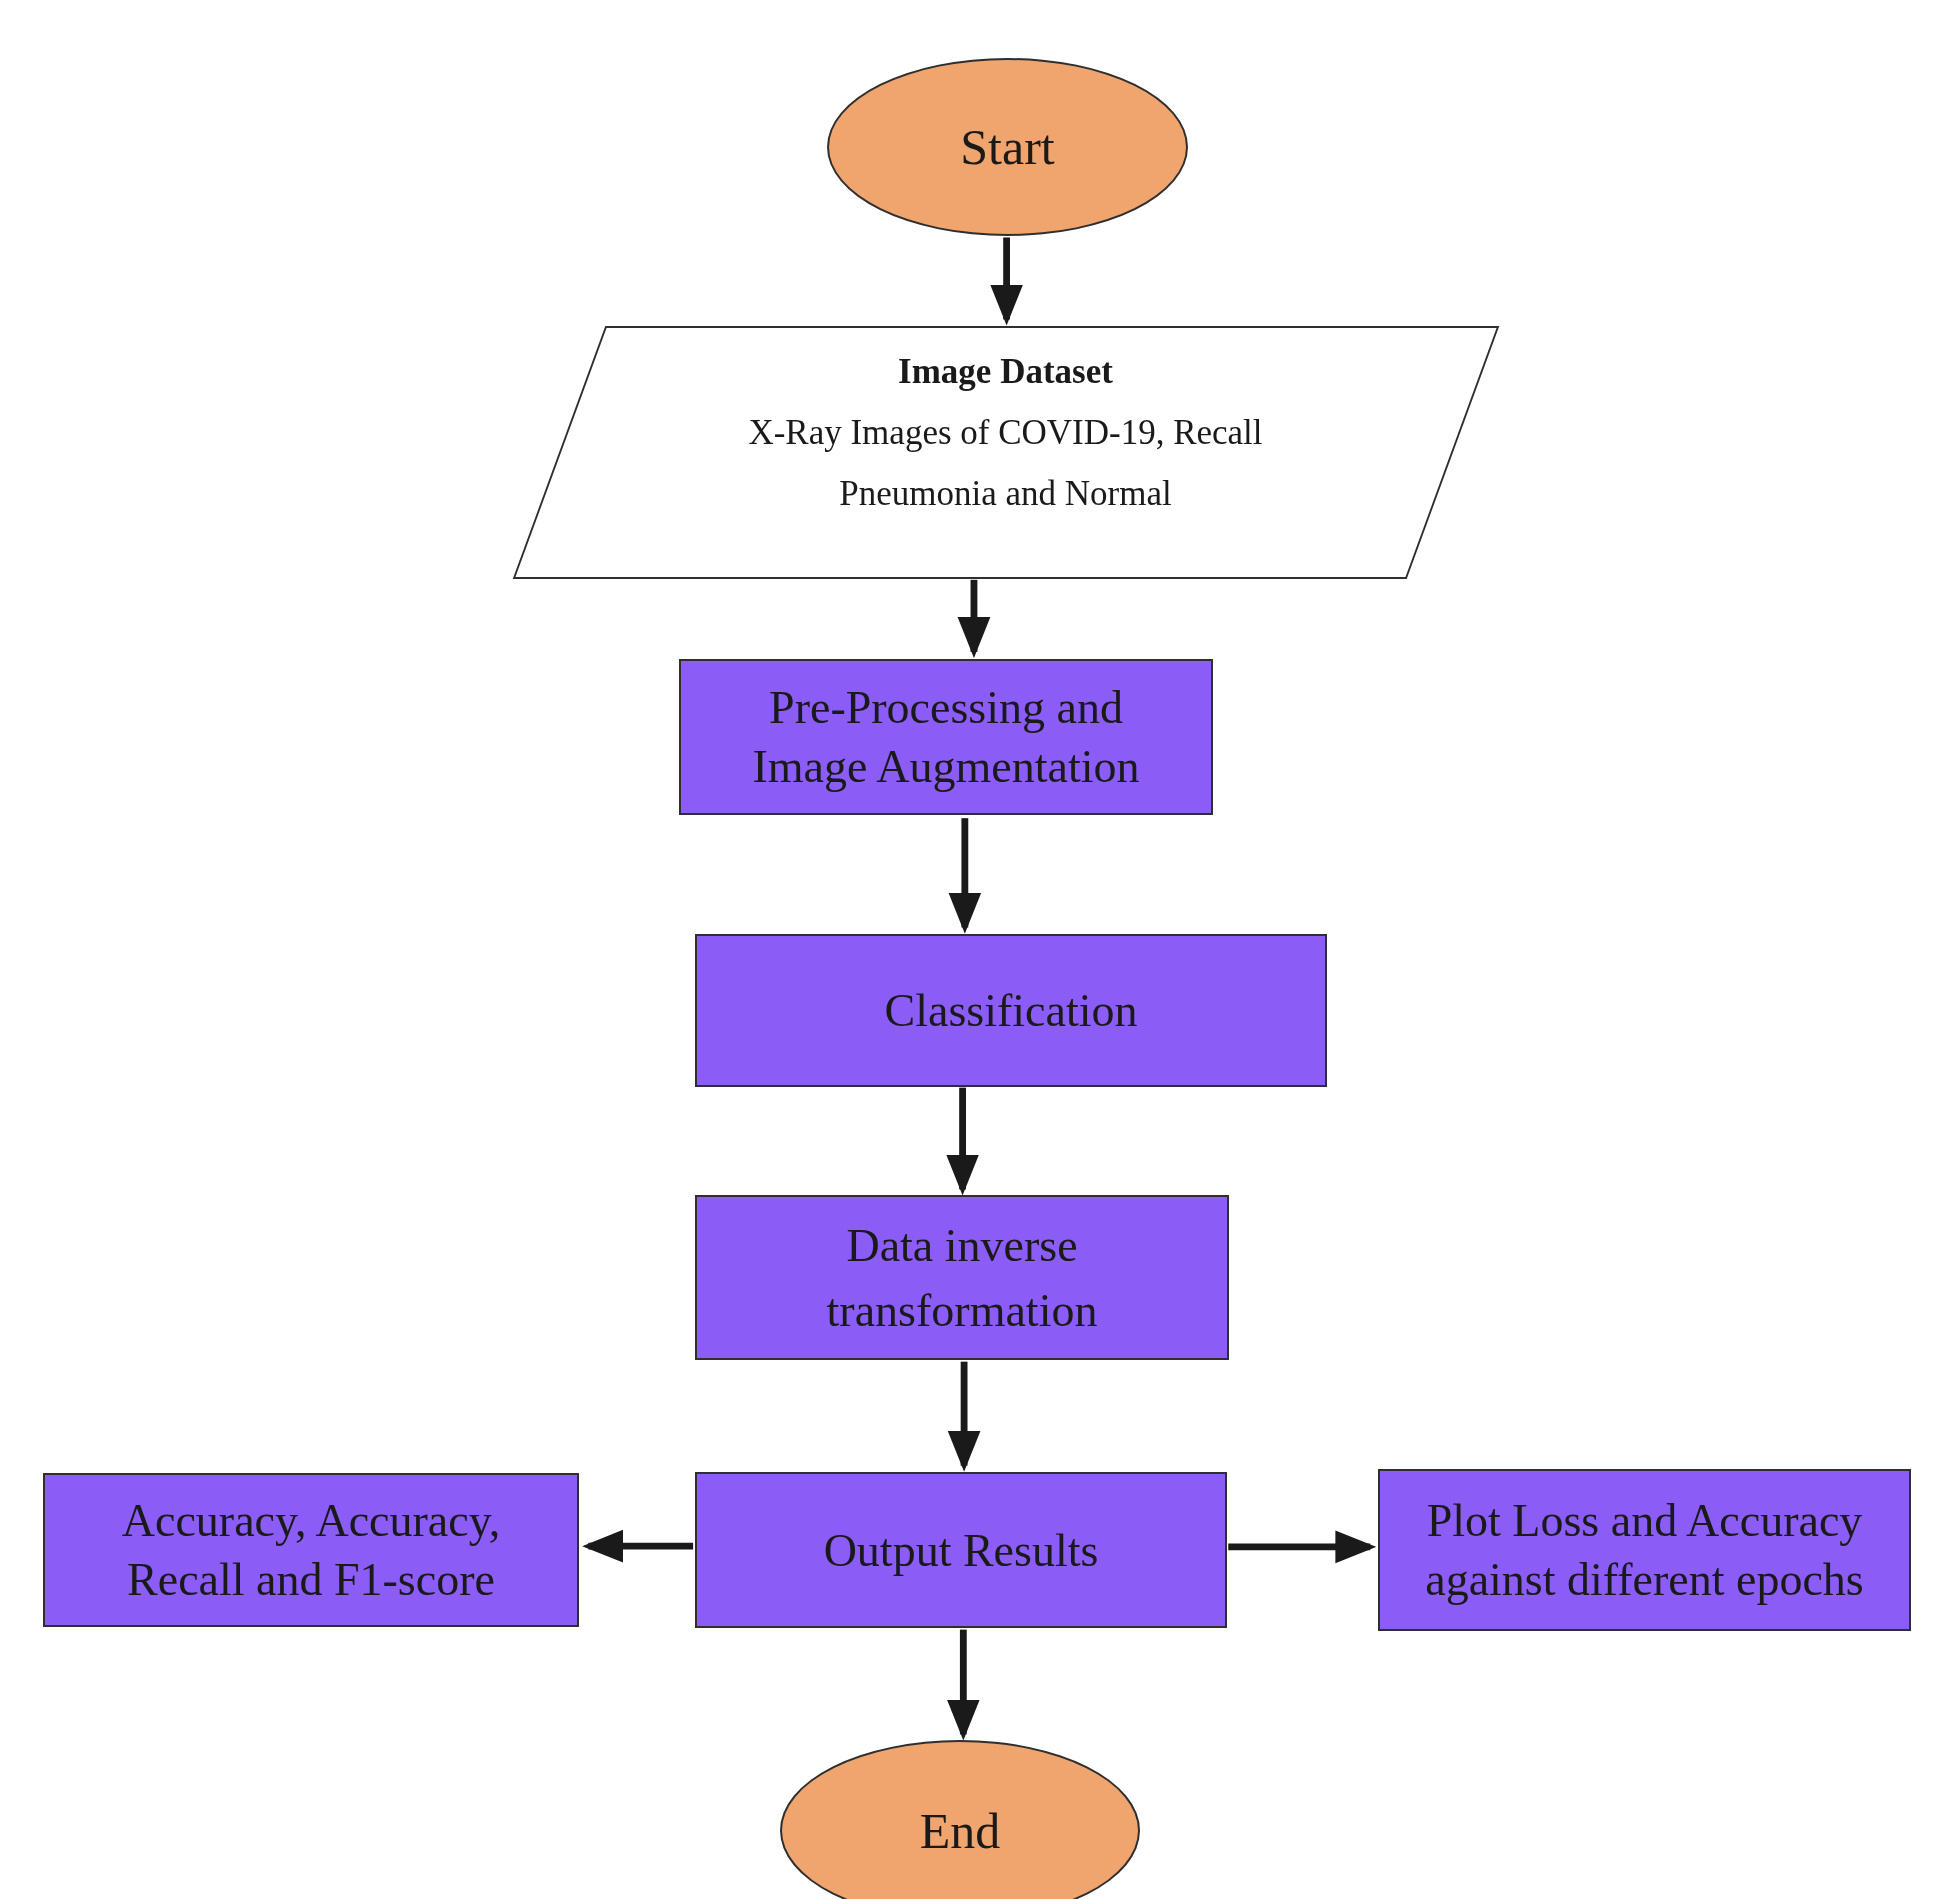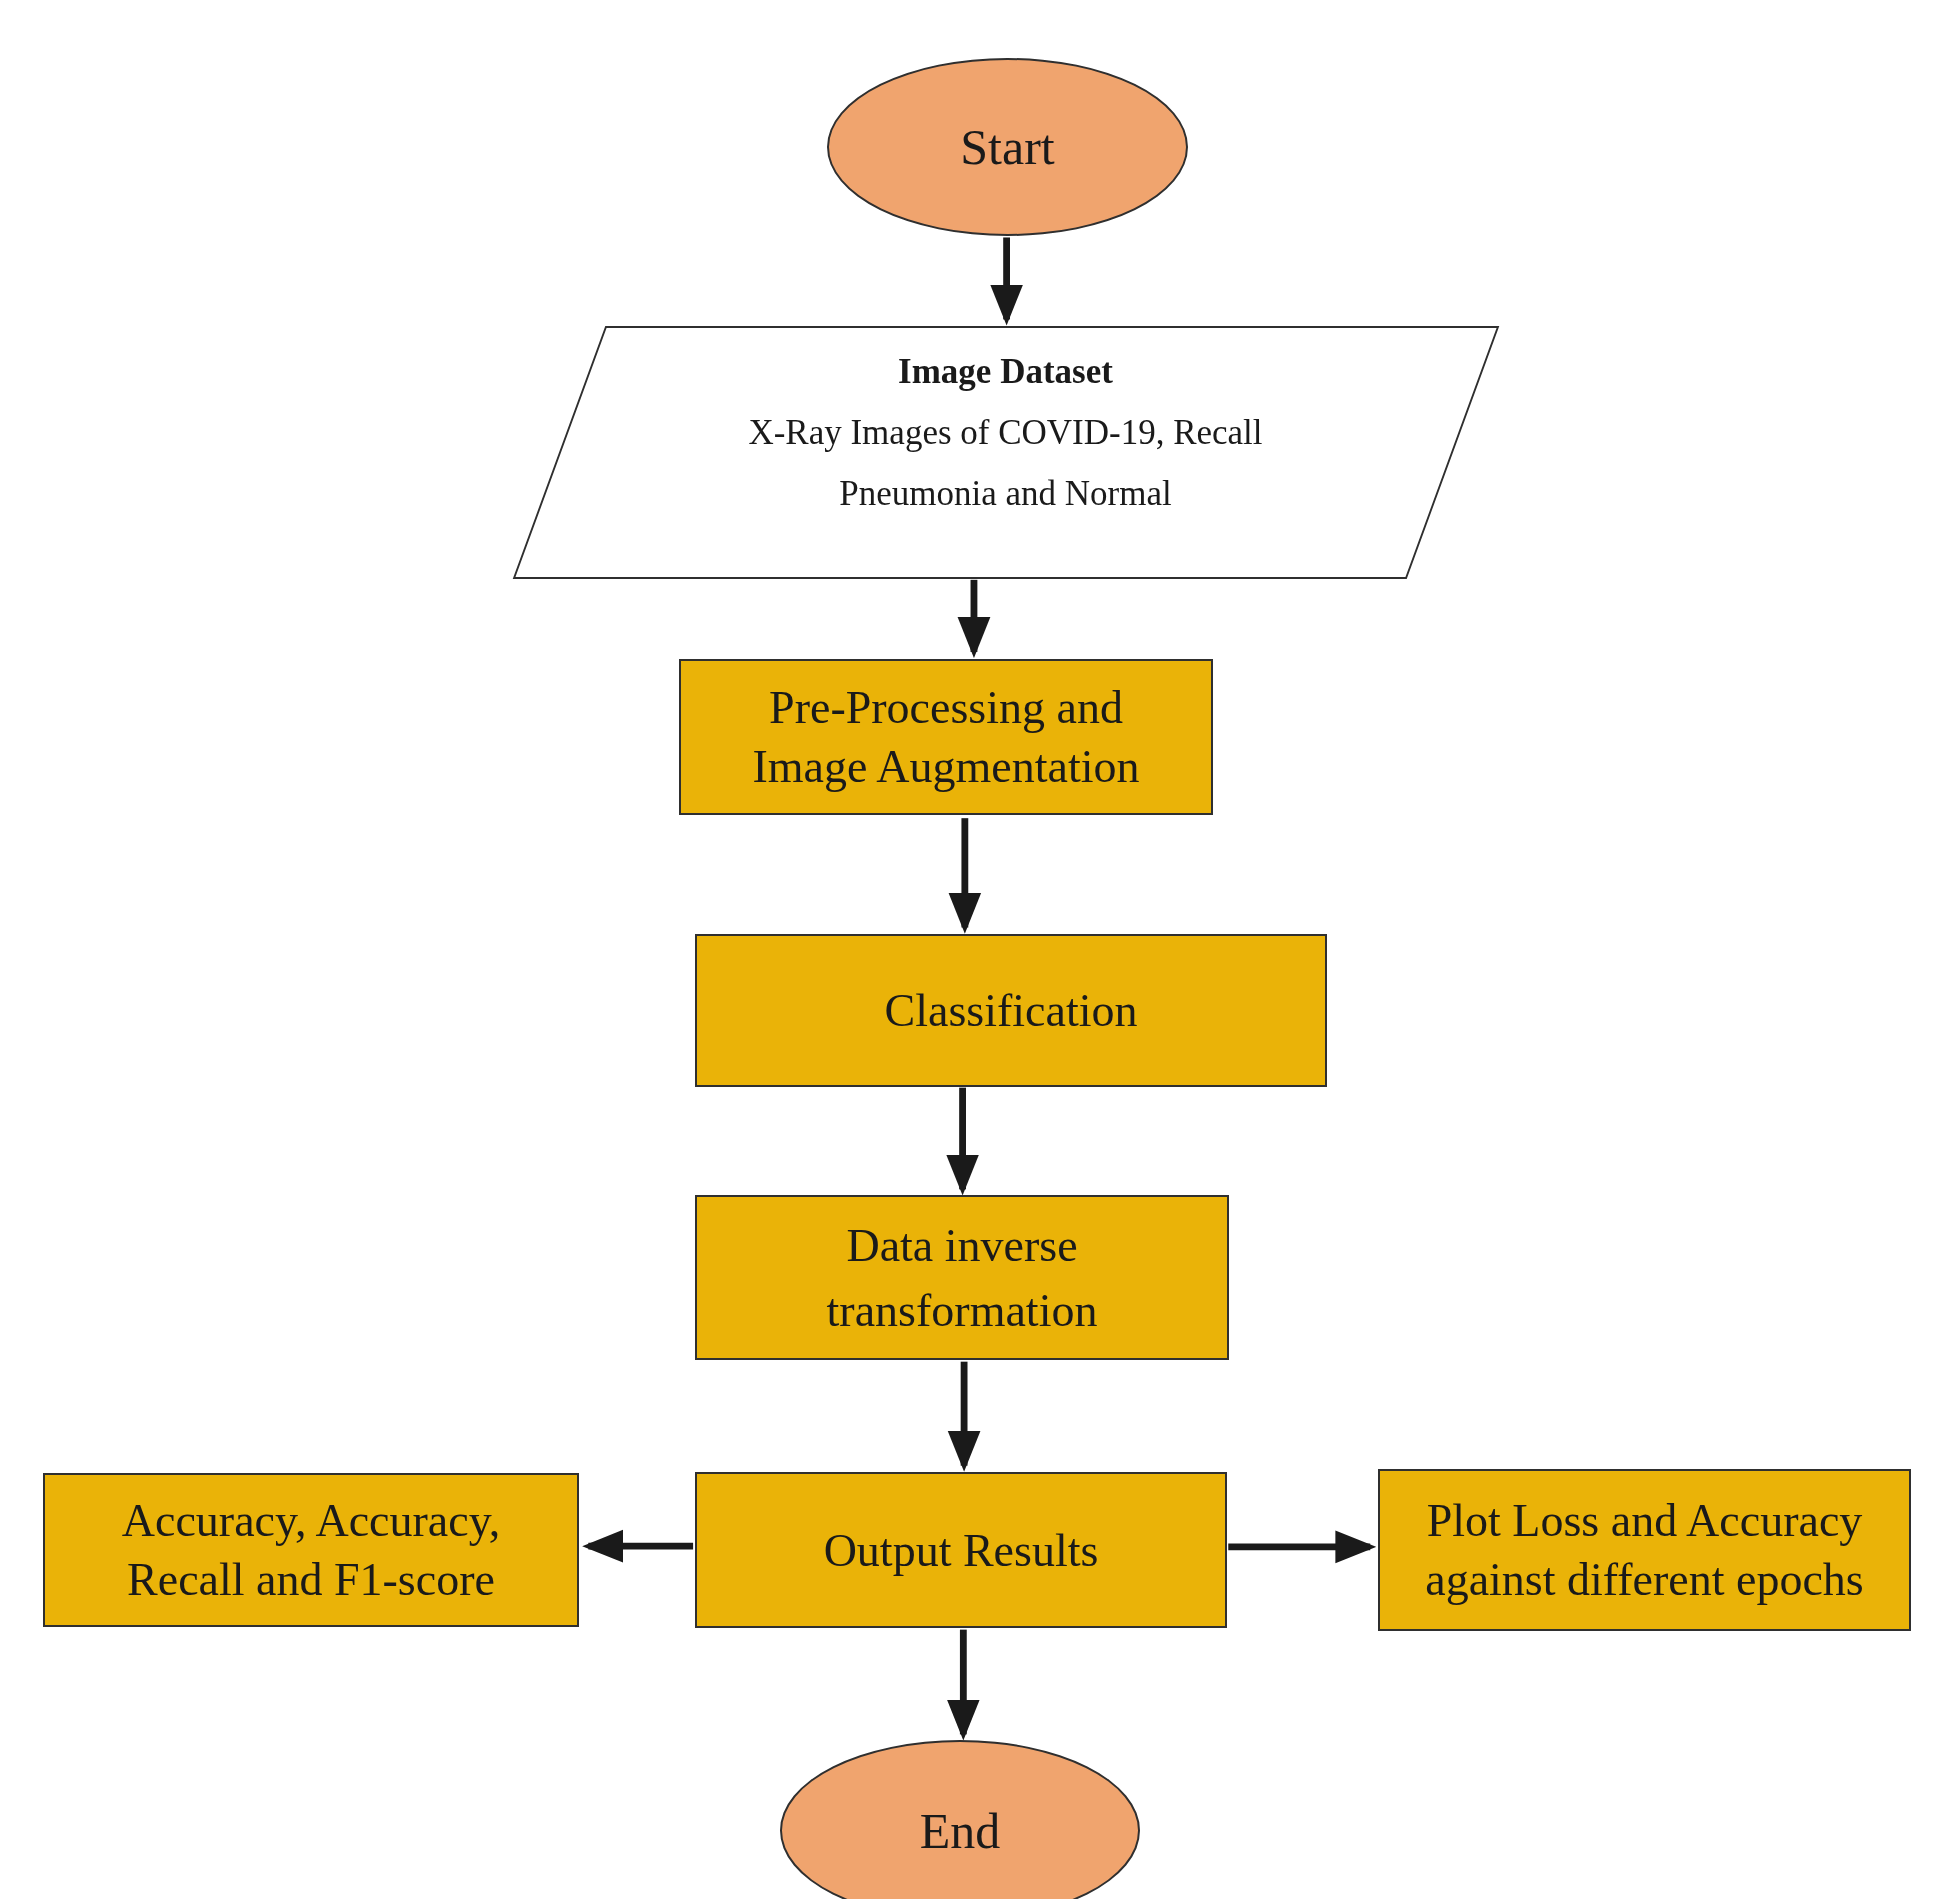--- a/index.html
+++ b/index.html
@@ -14,21 +14,21 @@
   }
   .node{
     position:absolute;
     display:flex;flex-direction:column;
     align-items:center;justify-content:center;
     text-align:center;
     box-sizing:border-box;
   }
   .rect{
     border:2.3px solid #2f2f2f;
-    background:#eab308;
+    background:#8b5cf6;
     font-size:46px;line-height:59px;
   }
   .ellipse{
     border:2.3px solid #2f2f2f;
     border-radius:50%;
     background:#F0A46E;
     font-size:50px;
   }
   .para-shape{
     position:absolute;

